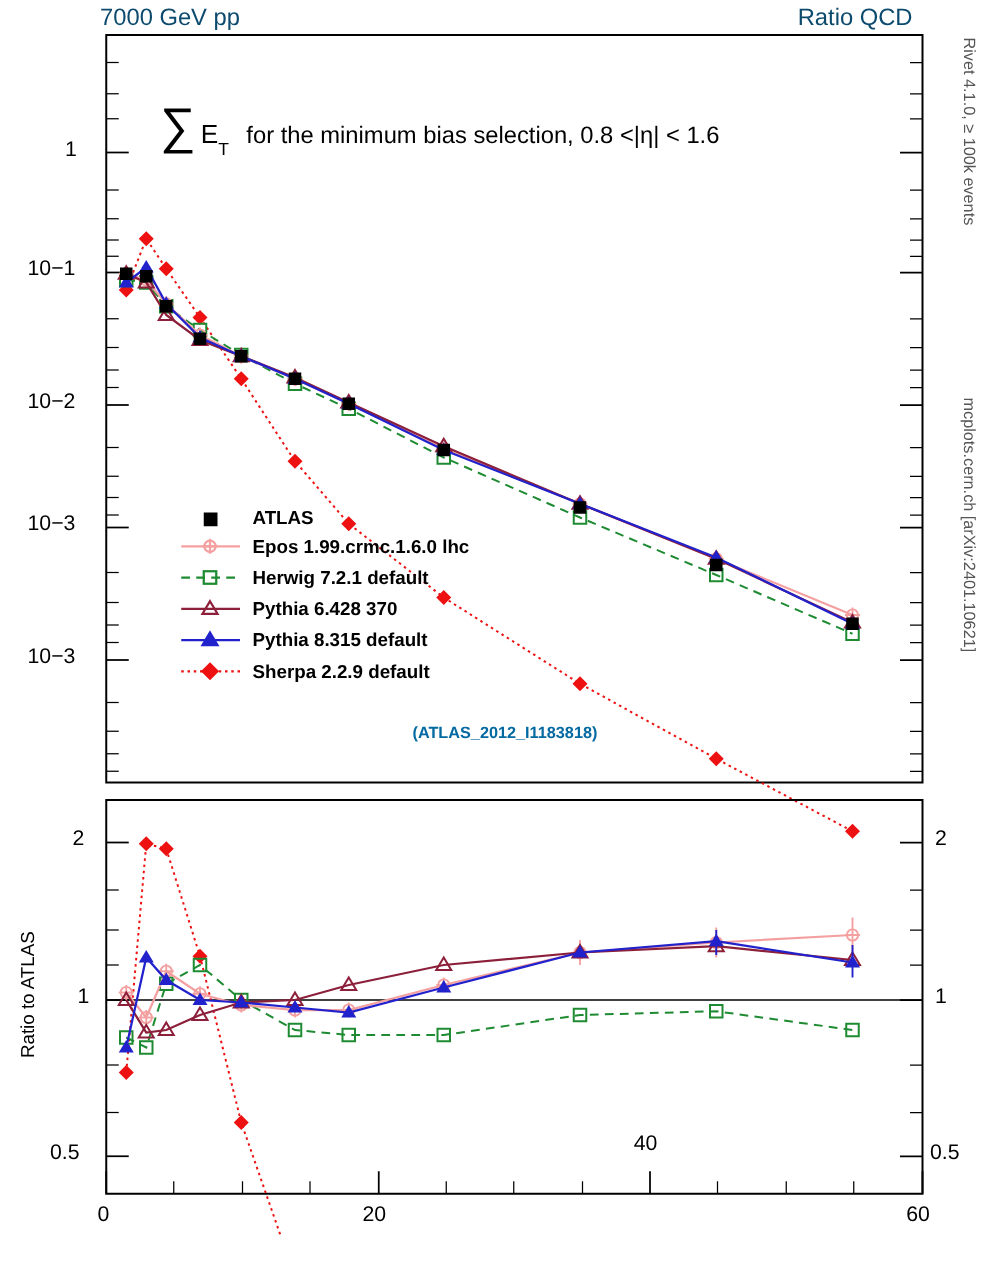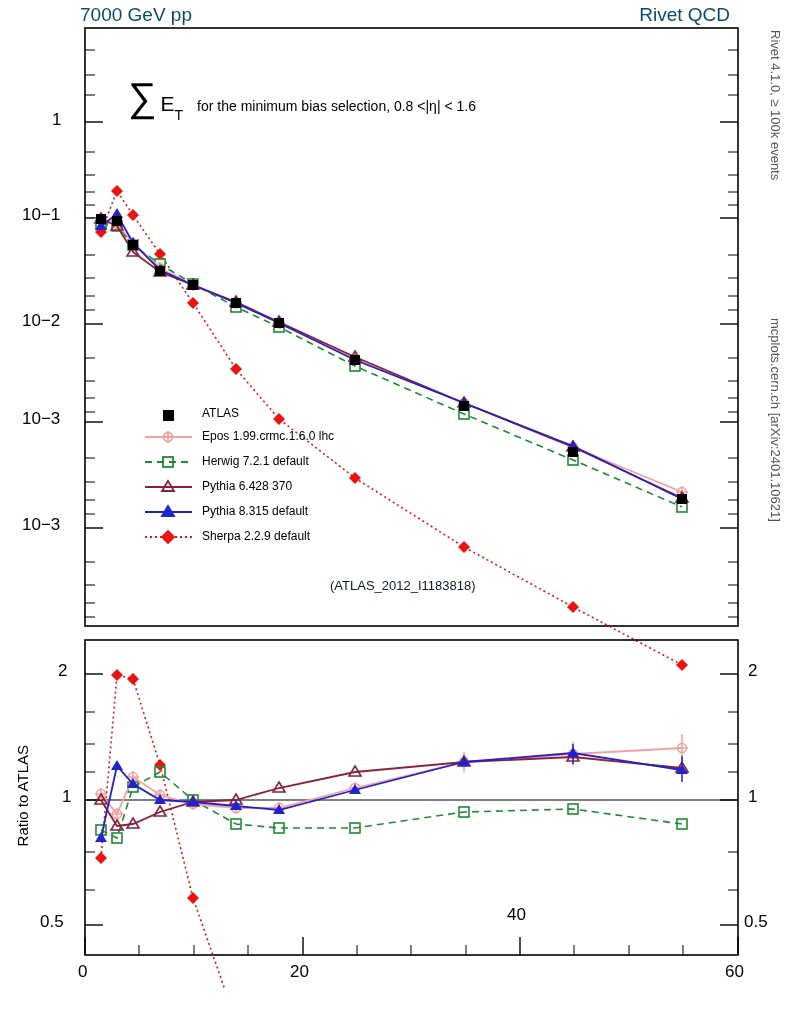--- a/index.html
+++ b/index.html
@@ -4,29 +4,29 @@
 <style>
   html,body{margin:0;padding:0;background:#ffffff;}
   body{width:786px;height:1024px;font-family:"Liberation Sans",sans-serif;color:#000;}
   #root{position:relative;width:786px;height:1024px;}
   .abs{position:absolute;}
   .hdr{font-size:19px;color:#0c4a6e;}
   .sidelbl{font-size:13px;color:#555;white-space:nowrap;transform-origin:0 0;}
   .ticklbl{font-size:17px;}
   .small{font-size:13px;}
   svg{display:block;}
-  .legtxt{font-size:12px;}
+  .legtxt{font-size:15px;font-weight:bold;}
 </style>
 </head>
 <body>
 
 <div id="root">
 
   <div class="abs hdr" style="left:80px;top:4px;">7000 GeV pp</div>
-  <div class="abs hdr" style="right:56px;top:4px;">Rivet QCD</div>
+  <div class="abs hdr" style="right:56px;top:4px;">Ratio QCD</div>
 
   <div class="abs sidelbl" style="left:768px;top:30px;writing-mode:vertical-rl;">Rivet 4.1.0, ≥ 100k events</div>
   <div class="abs sidelbl" style="left:768px;top:318px;writing-mode:vertical-rl;">mcplots.cern.ch [arXiv:2401.10621]</div>
 
   <svg class="abs" style="left:0;top:0;" width="786" height="1024">
 
     <g>
       <rect x="85" y="28" width="653" height="598" fill="none" stroke="#000" stroke-width="1.6"></rect>
     </g>
 
@@ -404,25 +404,25 @@
 
   <div class="abs ticklbl" style="left:78px;top:962px;">0</div>
   <div class="abs ticklbl" style="left:290px;top:962px;">20</div>
   <div class="abs ticklbl" style="left:507px;top:905px;">40</div>
   <div class="abs ticklbl" style="left:725px;top:962px;">60</div>
 
   <div class="abs" style="left:128px;top:52px;display:flex;align-items:baseline;">
     <span style="font-size:40px;line-height:40px;">∑</span>
     <span style="font-size:21px;margin-left:4px;">E</span>
     <span style="font-size:14px;align-self:flex-end;position:relative;top:6px;">T</span>
-    <span style="font-size:14px;margin-left:14px;margin-top:46px;">for the minimum bias selection, 0.8 &lt;|η| &lt; 1.6</span>
+    <span style="font-size:19px;margin-left:14px;margin-top:46px;">for the minimum bias selection, 0.8 &lt;|η| &lt; 1.6</span>
   </div>
 
   <div class="abs legtxt" style="left:202px;top:406px;">ATLAS</div>
   <div class="abs legtxt" style="left:202px;top:429px;">Epos 1.99.crmc.1.6.0 lhc</div>
   <div class="abs legtxt" style="left:202px;top:454px;">Herwig 7.2.1 default</div>
   <div class="abs legtxt" style="left:202px;top:479px;">Pythia 6.428 370</div>
   <div class="abs legtxt" style="left:202px;top:504px;text-align:center;">Pythia 8.315 default</div>
   <div class="abs legtxt" style="left:202px;top:529px;">Sherpa 2.2.9 default</div>
 
-  <div class="abs small" style="left:330px;top:578px;color:#0f172a;">(ATLAS_2012_I1183818)</div>
+  <div class="abs small" style="left:330px;top:578px;color:#0369a1;font-weight:bold;">(ATLAS_2012_I1183818)</div>
 
 </div>
 
 </body></html>

